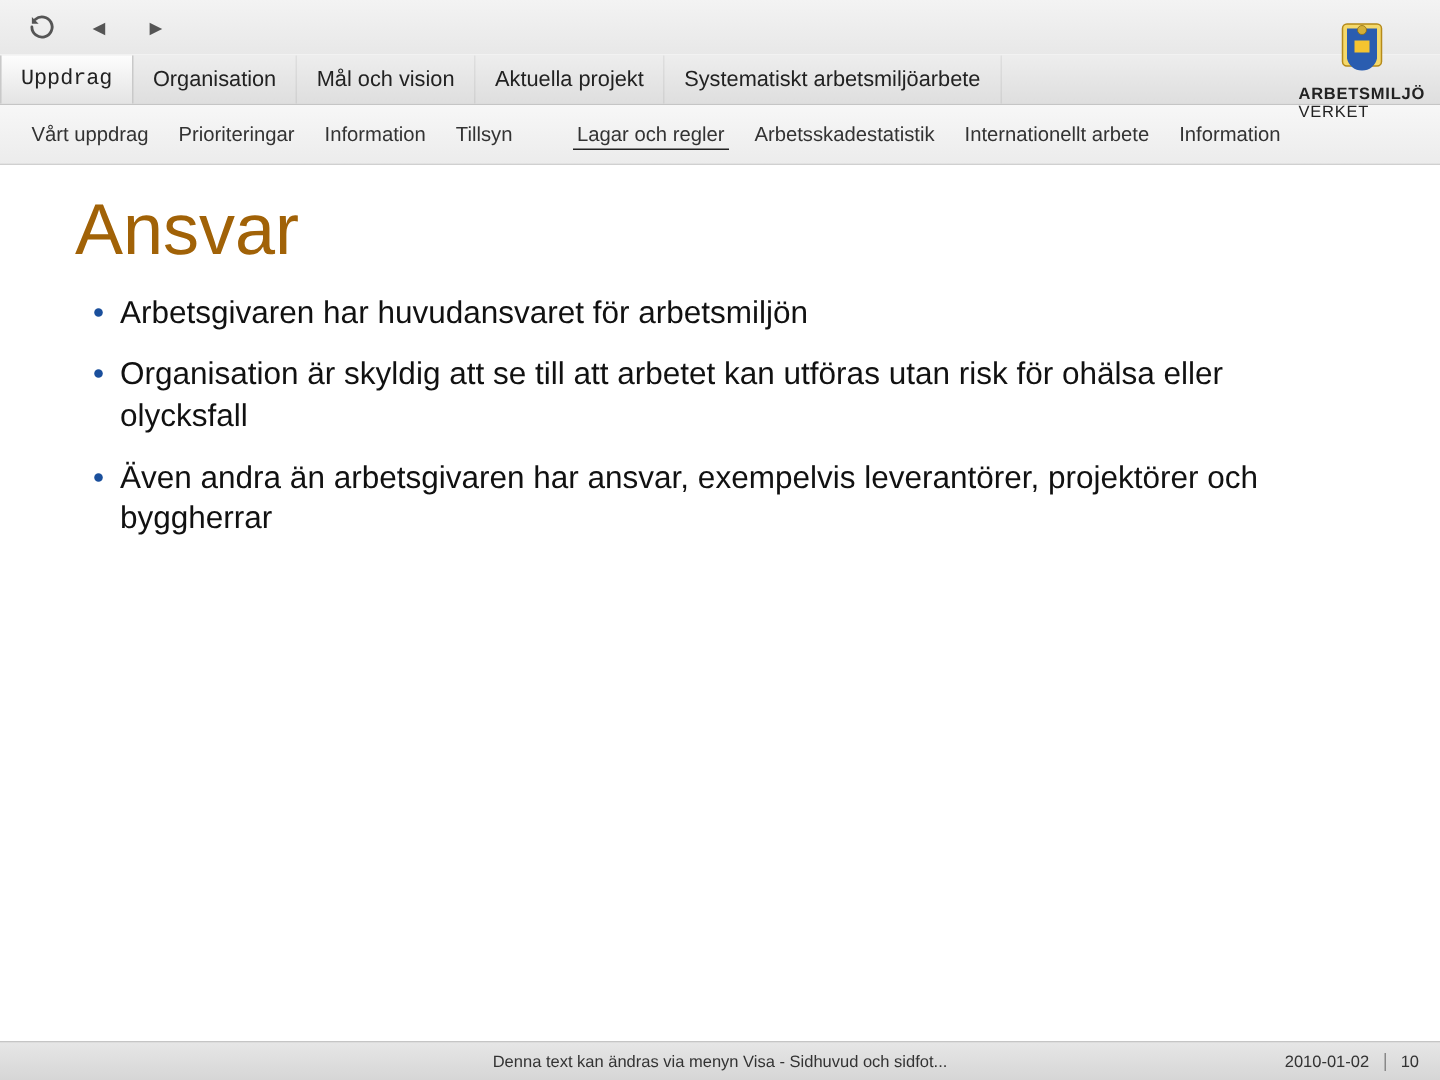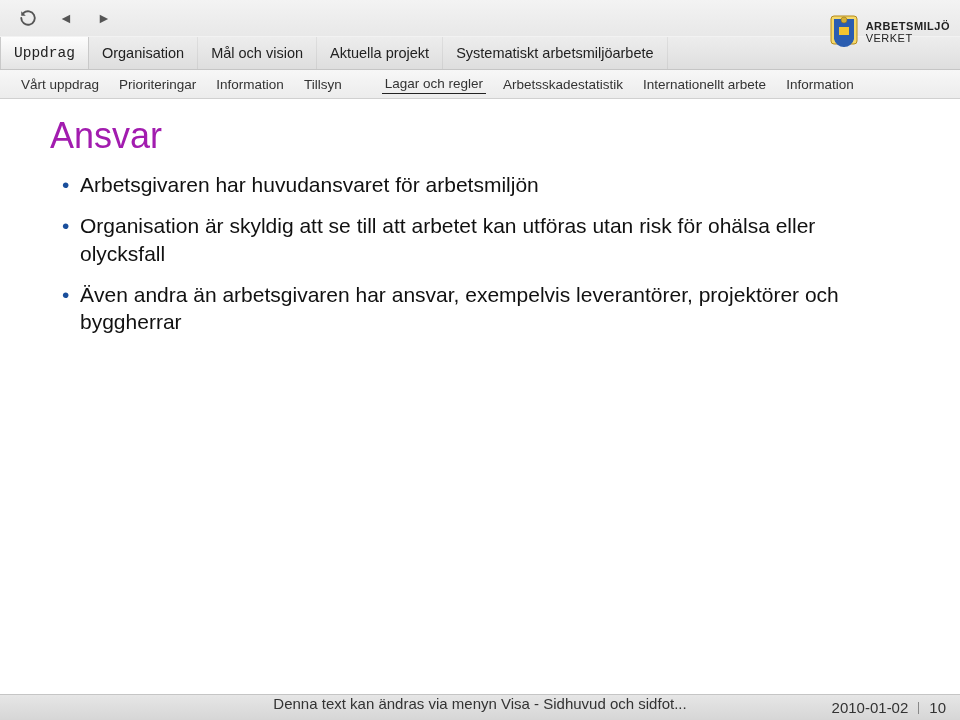--- a/index.html
+++ b/index.html
@@ -60,35 +60,36 @@
     position: relative;
     font-family: Liberation Mono, monospace;
   }
   .mainnav .logo {
     position: absolute;
     right: 10px;
     top: -22px;
     display: flex;
     align-items: center;
     gap: 8px;
+    flex-direction: column;
   }
   .logo-text {
     font-size: 11px;
     line-height: 1.1;
     letter-spacing: 0.5px;
     color: #222;
     text-align: left;
   }
   .logo-text .l1 { font-weight: 600; }
   .crest {
     width: 28px; height: 34px;
   }
   
   .subnav {
-    height: 29px;
+    height: 40px;
     display: flex;
     align-items: center;
     gap: 14px;
     padding: 0 18px;
     background: linear-gradient(#f7f7f7, #ececec);
     border-bottom: 1px solid #d0d0d0;
     font-size: 13.5px;
     color: #333;
   }
   .subnav .sub {
@@ -100,22 +101,22 @@
     margin-left: 23px;
   }
   
   .content {
     flex: 1;
     padding: 10px 50px 0 50px;
   }
   h1.title {
     font-family: Arial, Helvetica, sans-serif;
     font-weight: 400;
-    font-size: 36px;
-    color: #a21caf;
+    font-size: 48px;
+    color: #a16207;
     margin: 6px 0 14px 0;
   }
   ul.bullets {
     list-style: none;
     padding: 0; margin: 12px;
     font-size: 21px;
     line-height: 1.3;
     color: #111;
   }
   ul.bullets li {
@@ -133,21 +134,22 @@
     font-size: 21px;
   }
   
   .footer {
     position: absolute;
     bottom: 0; left: 0; right: 0;
     height: 26px;
     background: linear-gradient(#e6e6e6, #d6d6d6);
     border-top: 1px solid #c5c5c5;
     display: flex;
-    font-size: 15px;
+    align-items: center;
+    font-size: 11px;
     color: #333;
     padding: 0 14px;
   }
   .footer .fcenter {
     position: absolute;
     left: 50%; transform: translateX(-50%);
   }
   .footer .fright {
     margin-left: auto;
     display: flex; align-items: center; gap: 10px;

